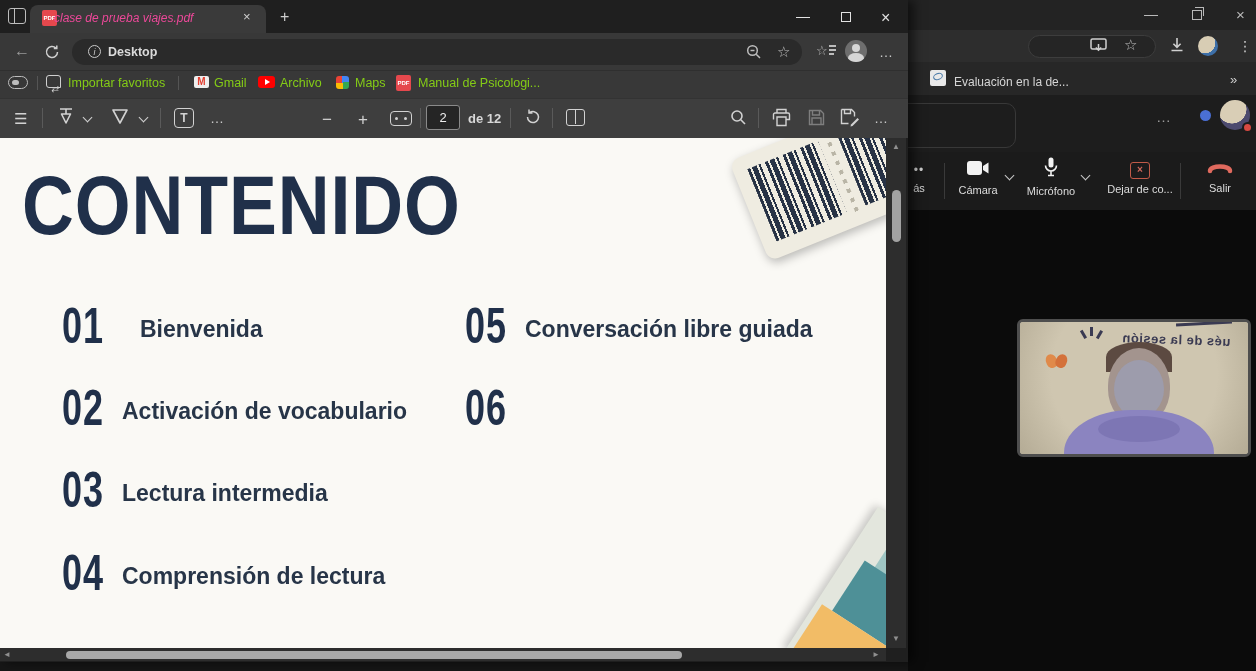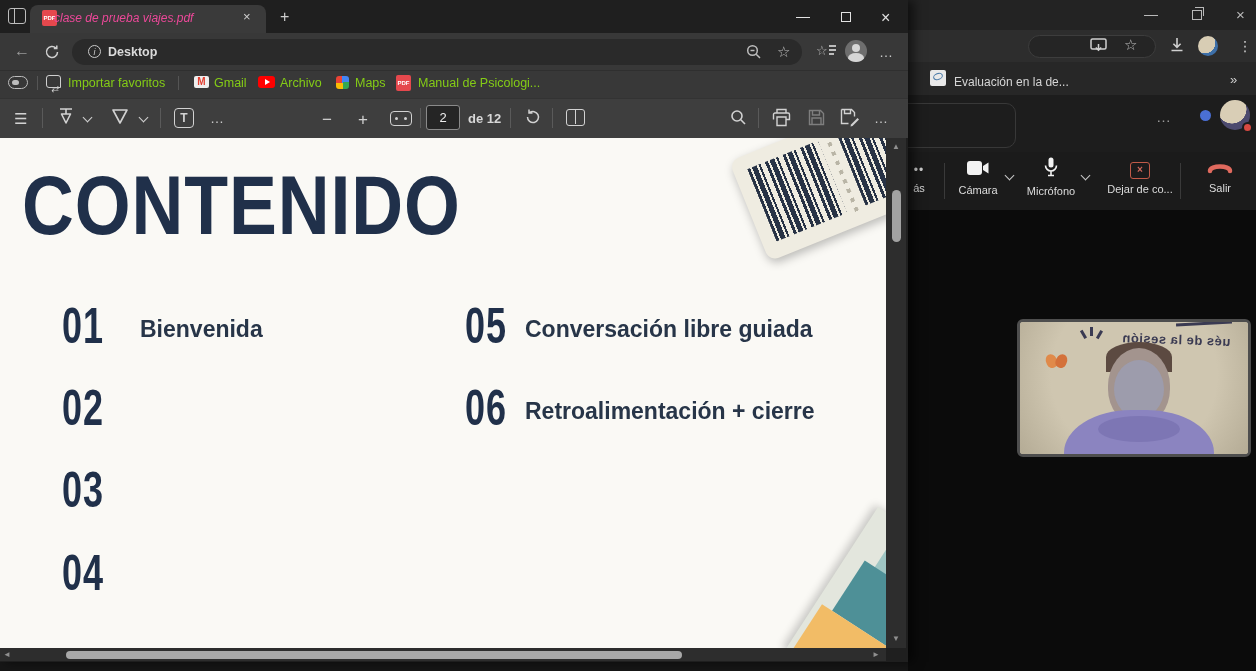--- a/index.html
+++ b/index.html
@@ -337,30 +337,32 @@
     </svg>
     <span class="dots-h abs" style="left:874px; top:110px;">…</span>
 
     <div class="pdfpage abs">
       <div class="slide-title abs">CONTENIDO</div>
 
       <span class="item-num" style="left:62px; top:160px;">01</span>
       <span class="item-label" style="left:140px; top:178px;">Bienvenida</span>
 
       <span class="item-num" style="left:62px; top:242px;">02</span>
+      <span class="item-label" style="left:122px; top:260px;">Activación de vocabulario</span>
 
       <span class="item-num" style="left:62px; top:324px;">03</span>
+      <span class="item-label" style="left:122px; top:342px;">Lectura intermedia</span>
 
       <span class="item-num" style="left:62px; top:407px;">04</span>
+      <span class="item-label" style="left:122px; top:425px;">Comprensión de lectura</span>
 
       <span class="item-num" style="left:465px; top:160px;">05</span>
       <span class="item-label" style="left:525px; top:178px;text-align:right;">Conversación libre guiada</span>
 
       <span class="item-num" style="left:465px; top:242px;">06</span>
-      <span class="item-label" style="left:525px; top:260px;">Retroalimentación + cierre</span>
 
       <div class="ticket abs">
         <span class="barcode" style="left:14px; width:76px;"></span>
         <span class="tick-dots" style="left:98px;"></span>
         <span class="barcode" style="left:110px; width:80px;"></span>
       </div>
 
       <div class="map-art abs">
         <span class="map-teal2"></span>
         <span class="map-teal"></span>

